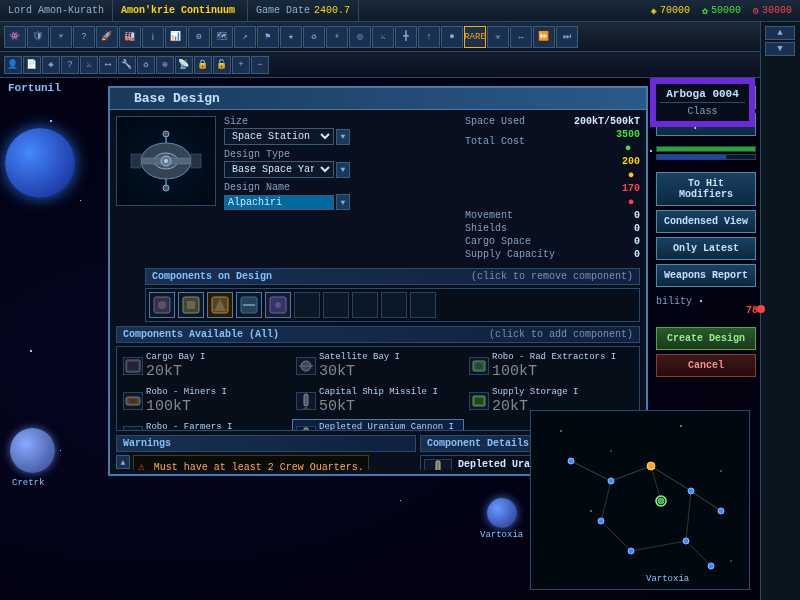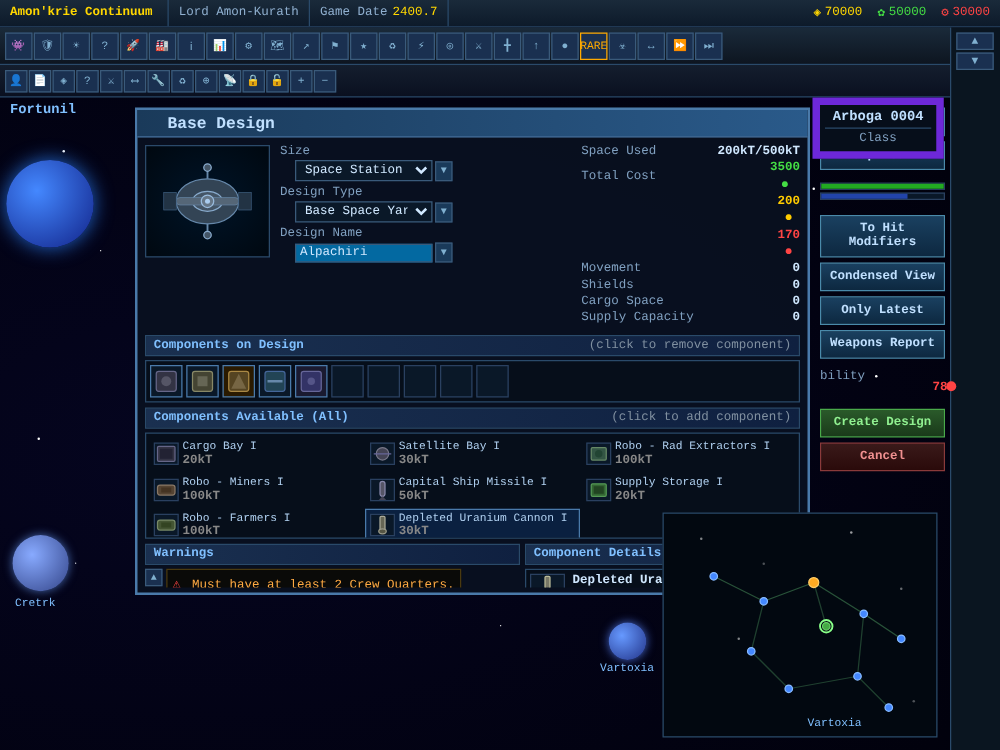--- a/index.html
+++ b/index.html
@@ -218,21 +218,20 @@
     .field-label {
       color: #80a0c0;
       font-size: 10px;
       margin-bottom: 1px;
     }
 
     .select-row {
       display: flex;
       align-items: center;
       gap: 2px;
-      margin-left: 12px;
     }
 
     .design-select {
       background: #0a1828;
       border: 1px solid #3a5a7a;
       color: #d0e8ff;
       font-size: 10px;
       padding: 1px 3px;
       width: 110px;
       font-family: 'Courier New', monospace;
@@ -278,20 +277,21 @@
     .stat-icons {
       display: flex;
       gap: 2px;
       align-items: center;
       flex-direction: column;
     }
 
     
     .components-section {
       margin-top: 4px;
+      margin-left: 29px;
     }
 
     .section-header {
       background: linear-gradient(90deg, #1a3050, #0f2040);
       color: #80c0ff;
       font-size: 10px;
       font-weight: bold;
       padding: 2px 6px;
       border: 1px solid #2a4a6a;
       margin-bottom: 3px;
@@ -370,22 +370,21 @@
     }
 
     .avail-name {
       color: #b0d0f0;
       font-size: 9px;
       line-height: 1.2;
     }
 
     .avail-cost {
       color: #888888;
-      font-size: 10px;
-      font-weight: bold;
+      font-size: 15px;
     }
 
     
     .bottom-row {
       display: flex;
       gap: 4px;
       margin-top: 4px;
     }
 
     .warnings-panel {
@@ -560,24 +559,24 @@
 <div class="star" style="width:2px;height:2px;top:120px;left:50px;"></div>
 <div class="star" style="width:1px;height:1px;top:200px;left:80px;"></div>
 <div class="star" style="width:2px;height:2px;top:350px;left:30px;"></div>
 <div class="star" style="width:1px;height:1px;top:450px;left:60px;"></div>
 <div class="star" style="width:2px;height:2px;top:300px;left:700px;"></div>
 <div class="star" style="width:1px;height:1px;top:500px;left:400px;"></div>
 <div class="star" style="width:2px;height:2px;top:150px;left:650px;"></div>
 
 <div class="top-bar">
   <div class="top-bar-section">
-    <span class="faction">Amon'krie Continuum</span>
+    <span>Lord Amon-Kurath</span>
   </div>
   <div class="top-bar-section">
-    <span>Lord Amon-Kurath</span>
+    <span class="faction">Amon'krie Continuum</span>
   </div>
   <div class="top-bar-section">
     <span style="margin-right:4px;">Game Date</span>
     <span style="color:#ffd700;">2400.7</span>
   </div>
   <div class="resource-bar">
     <div class="resource-item">
       <span style="color:#ffd700;">◈</span>
       <span class="res-gold">70000</span>
     </div>

